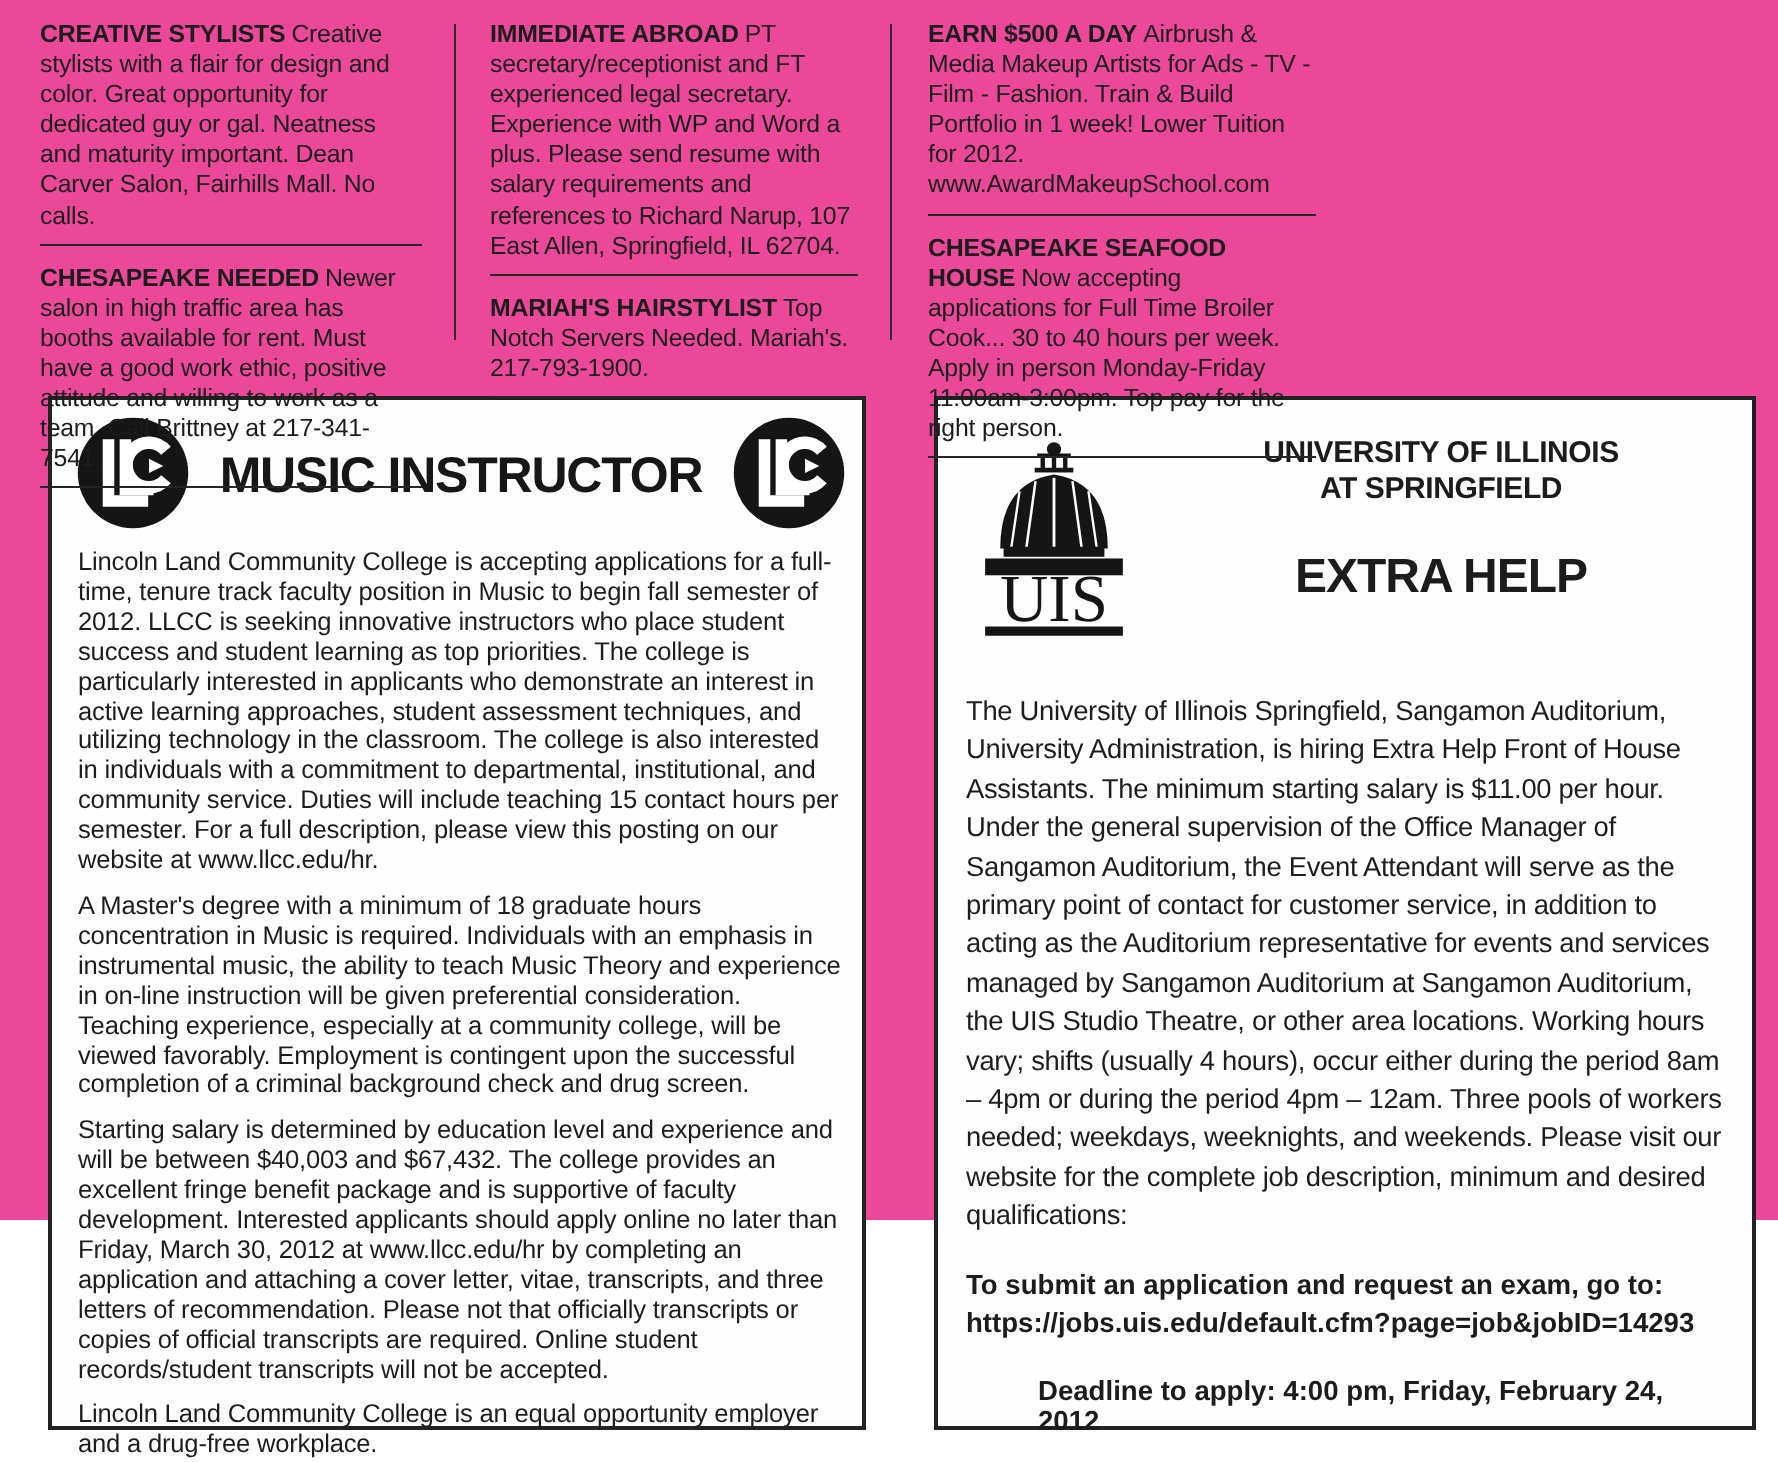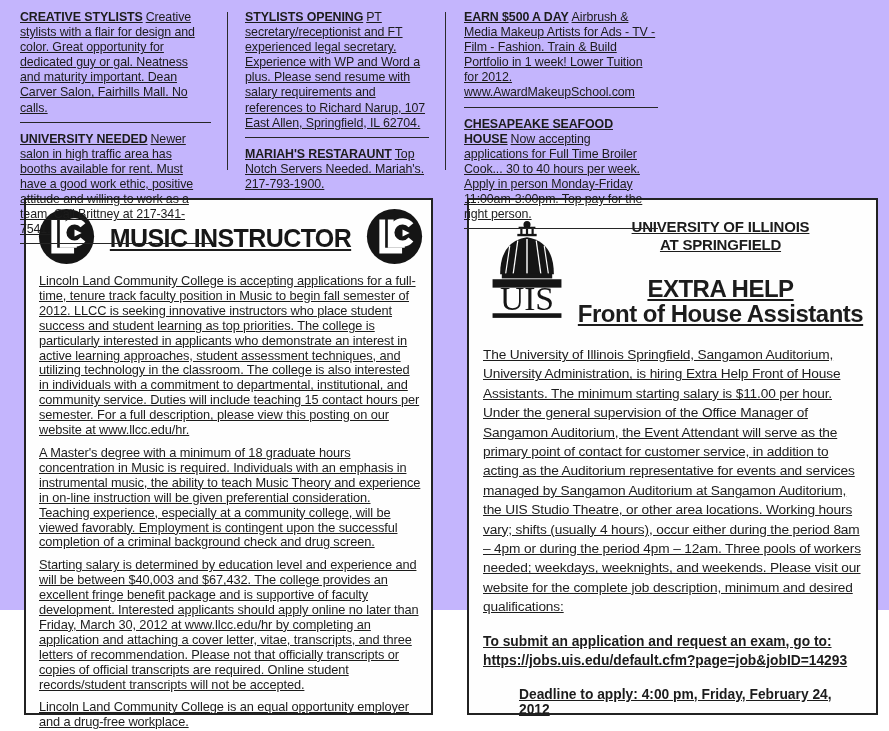--- a/index.html
+++ b/index.html
@@ -4,21 +4,21 @@
 <style>
   * { margin:0; padding:0; box-sizing:border-box; }
   html,body { background:#ffffff; }
   body {
     width:889px; height:731px;
     font-family:"Liberation Sans", sans-serif;
     color:#1c1c1c;
     overflow:hidden;
     position:relative;
   }
-  .page { width:889px; height:610px; background:#c4b5fd;text-decoration:underline; }
+  .page { width:889px; height:610px; background:#ec4899; }
 
   
   .top-ads {
     display:grid;
     grid-template-columns:228px 218px 226px 217px;
     height:190px;
   }
   .ad-col { position:relative; padding:10px 17px 0 20px; }
   .ad-col.c2 { padding-left:17px; }
   .ad-col.c3 { padding-left:18px; padding-right:14px; }
@@ -82,30 +82,30 @@
 
 <div class="page">
 
   <div class="top-ads">
 
     <div class="ad-col c1">
       <div class="ad">
         <b>CREATIVE STYLISTS</b><span>Creative stylists with a flair for design and color. Great opportunity for dedicated guy or gal. Neatness and maturity important. Dean Carver Salon, Fairhills Mall. No calls.</span>
       </div>
       <div class="ad">
-        <b>UNIVERSITY NEEDED</b><span>Newer salon in high traffic area has booths available for rent. Must have a good work ethic, positive attitude and willing to work as a team. Call Brittney at 217-341-7541.</span>
+        <b>CHESAPEAKE NEEDED</b><span>Newer salon in high traffic area has booths available for rent. Must have a good work ethic, positive attitude and willing to work as a team. Call Brittney at 217-341-7541.</span>
       </div>
     </div>
 
     <div class="ad-col c2">
       <div class="ad">
-        <b>STYLISTS OPENING</b><span>PT secretary/receptionist and FT experienced legal secretary. Experience with WP and Word a plus. Please send resume with salary requirements and references to Richard Narup, 107 East Allen, Springfield, IL 62704.</span>
+        <b>IMMEDIATE ABROAD</b><span>PT secretary/receptionist and FT experienced legal secretary. Experience with WP and Word a plus. Please send resume with salary requirements and references to Richard Narup, 107 East Allen, Springfield, IL 62704.</span>
       </div>
       <div class="ad">
-        <b>MARIAH'S RESTARAUNT</b><span>Top Notch Servers Needed. Mariah's. 217-793-1900.</span>
+        <b>MARIAH'S HAIRSTYLIST</b><span>Top Notch Servers Needed. Mariah's. 217-793-1900.</span>
       </div>
     </div>
 
     <div class="ad-col c3">
       <div class="ad">
         <b>EARN $500 A DAY</b><span>Airbrush &amp; Media Makeup Artists for Ads - TV - Film - Fashion. Train &amp; Build Portfolio in 1 week! Lower Tuition for 2012. www.AwardMakeupSchool.com</span>
       </div>
       <div class="ad">
         <b>CHESAPEAKE SEAFOOD HOUSE</b><span>Now accepting applications for Full Time Broiler Cook... 30 to 40 hours per week. Apply in person Monday-Friday 11:00am-3:00pm. Top pay for the right person.</span>
       </div>
@@ -166,21 +166,20 @@
             <rect x="9" y="70" width="82" height="10" fill="#151515"></rect>
             <text x="50" y="107" text-anchor="middle" font-family="Liberation Serif, serif" font-size="40" fill="#151515">UIS</text>
             <rect x="9" y="110.5" width="82" height="5.5" fill="#151515"></rect>
           </svg>
         </div>
         <div class="uis-head-text">
           <div class="uis-univ">UNIVERSITY OF ILLINOIS</div>
           <div class="uis-univ">AT SPRINGFIELD</div>
           <div class="uis-headline">
             <div>EXTRA HELP</div>
-            <div>Front of House Assistants</div>
           </div>
         </div>
       </div>
       <div class="uis-body">
         <p class="main">The University of Illinois Springfield, Sangamon Auditorium, University Administration, is hiring Extra Help Front of House Assistants. The minimum starting salary is $11.00 per hour. Under the general supervision of the Office Manager of Sangamon Auditorium, the Event Attendant will serve as the primary point of contact for customer service, in addition to acting as the Auditorium representative for events and services managed by Sangamon Auditorium at Sangamon Auditorium, the UIS Studio Theatre, or other area locations. Working hours vary; shifts (usually 4 hours), occur either during the period 8am – 4pm or during the period 4pm – 12am. Three pools of workers needed; weekdays, weeknights, and weekends. Please visit our website for the complete job description, minimum and desired qualifications:</p>
         <div class="uis-apply">
           <div>To submit an application and request an exam, go to:</div>
           <div>https://jobs.uis.edu/default.cfm?page=job&amp;jobID=14293</div>
         </div>
         <div class="uis-deadline">Deadline to apply:  4:00 pm, Friday, February 24, 2012</div>

